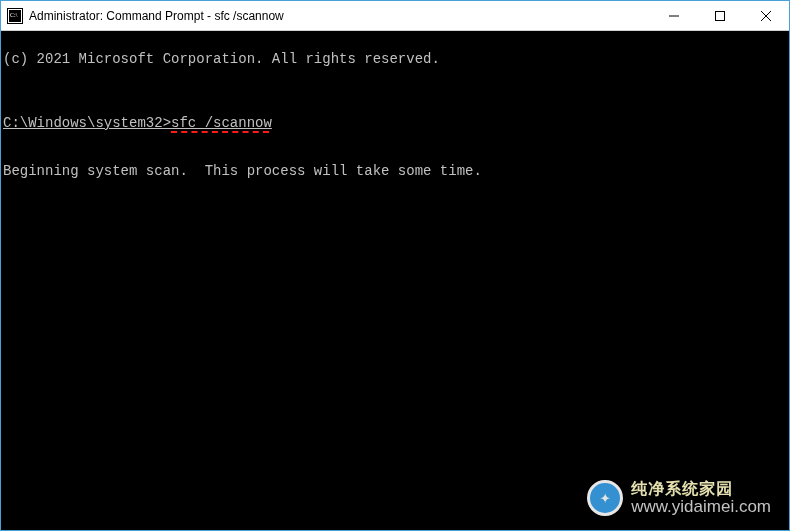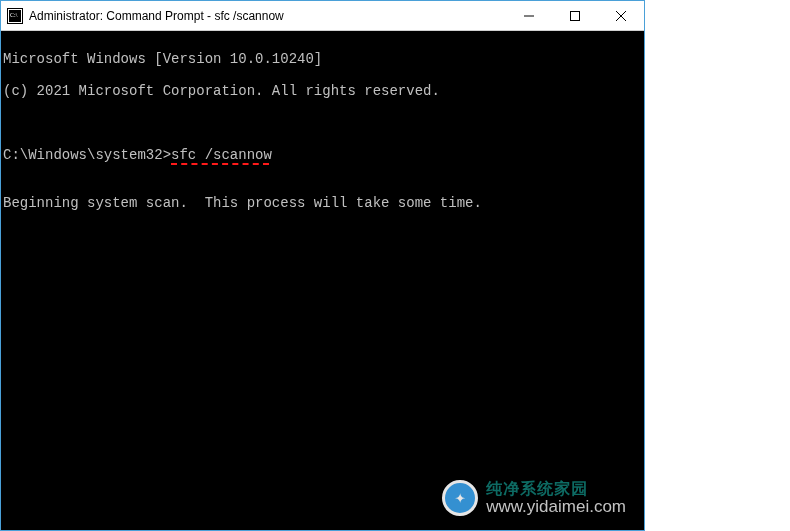--- a/index.html
+++ b/index.html
@@ -7,21 +7,21 @@
       width: 790px;
       height: 531px;
       background: #fff;
       position: relative;
       overflow: hidden;
       font-family: "Segoe UI", Tahoma, sans-serif;
     }
     .window {
       position: absolute;
       left: 0; top: 0;
-      width: 645px;
+      width: 790px;
       height: 531px;
       border: 1px solid #4aa0d8;
       background: #fff;
       display: flex;
       flex-direction: column;
     }
     .titlebar {
       height: 30px;
       background: #fff;
       display: flex;
@@ -65,21 +65,21 @@
       padding: 4px 2px;
       font-family: Consolas, "Courier New", monospace;
       font-size: 14px;
       line-height: 16px;
       color: #c0c0c0;
       white-space: pre;
       overflow: hidden;
       position: relative;
     }
     .line { display: block; }
-    .cmd-line { position: relative; display: inline-block; }
+    .cmd-line { position: relative; display: inline-block; text-decoration: underline; }
     .underline-red {
       position: absolute;
       height: 0;
       border-bottom: 2.5px dashed #ff1a1a;
       left: 168px;
       width: 98px;
       top: 16px;
     }
     .cursor {
       display: inline-block;
@@ -102,21 +102,21 @@
       width: 36px; height: 36px;
       border-radius: 50%;
       background: #3aa0e8;
       border: 3px solid #fff;
       box-shadow: 0 0 0 1px rgba(0,0,0,.2);
       display: flex; align-items: center; justify-content: center;
       font-size: 18px; color: #fff; font-weight: bold;
     }
     .wm-text { display: flex; flex-direction: column; line-height: 1; }
     .wm-cn {
-      color: #0f766e;
+      color: #fef9c3;
       font-size: 16px;
       font-weight: 600;
       letter-spacing: 1px;
       text-shadow: 0 1px 2px rgba(0,0,0,.8);
     }
     .wm-url {
       color: #d8d8d8;
       font-size: 17px;
       font-family: Arial, sans-serif;
       text-shadow: 0 1px 2px rgba(0,0,0,.8);
@@ -150,21 +150,20 @@
       <button class="win-btn close">
         <svg width="10" height="10" viewBox="0 0 10 10">
             <line x1="0" y1="0" x2="10" y2="10" stroke="#000" stroke-width="1"></line>
             <line x1="10" y1="0" x2="0" y2="10" stroke="#000" stroke-width="1"></line>
           </svg>
       </button>
     </div>
   </div>
 
   <div class="console">
-<span class="line">Microsoft Windows [Version 10.0.10240]</span>
 <span class="line">(c) 2021 Microsoft Corporation. All rights reserved.</span>
 <span class="line"> </span>
 <span class="line cmd-line"><span>C:\Windows\system32&gt;</span><span>sfc /scannow</span><span class="underline-red"></span></span>
 <span class="line"> </span>
 <span class="line">Beginning system scan.  This process will take some time.</span>
 <span class="line"> </span>
 
     <div class="watermark">
       <div class="wm-logo">✦</div>
       <div class="wm-text">

